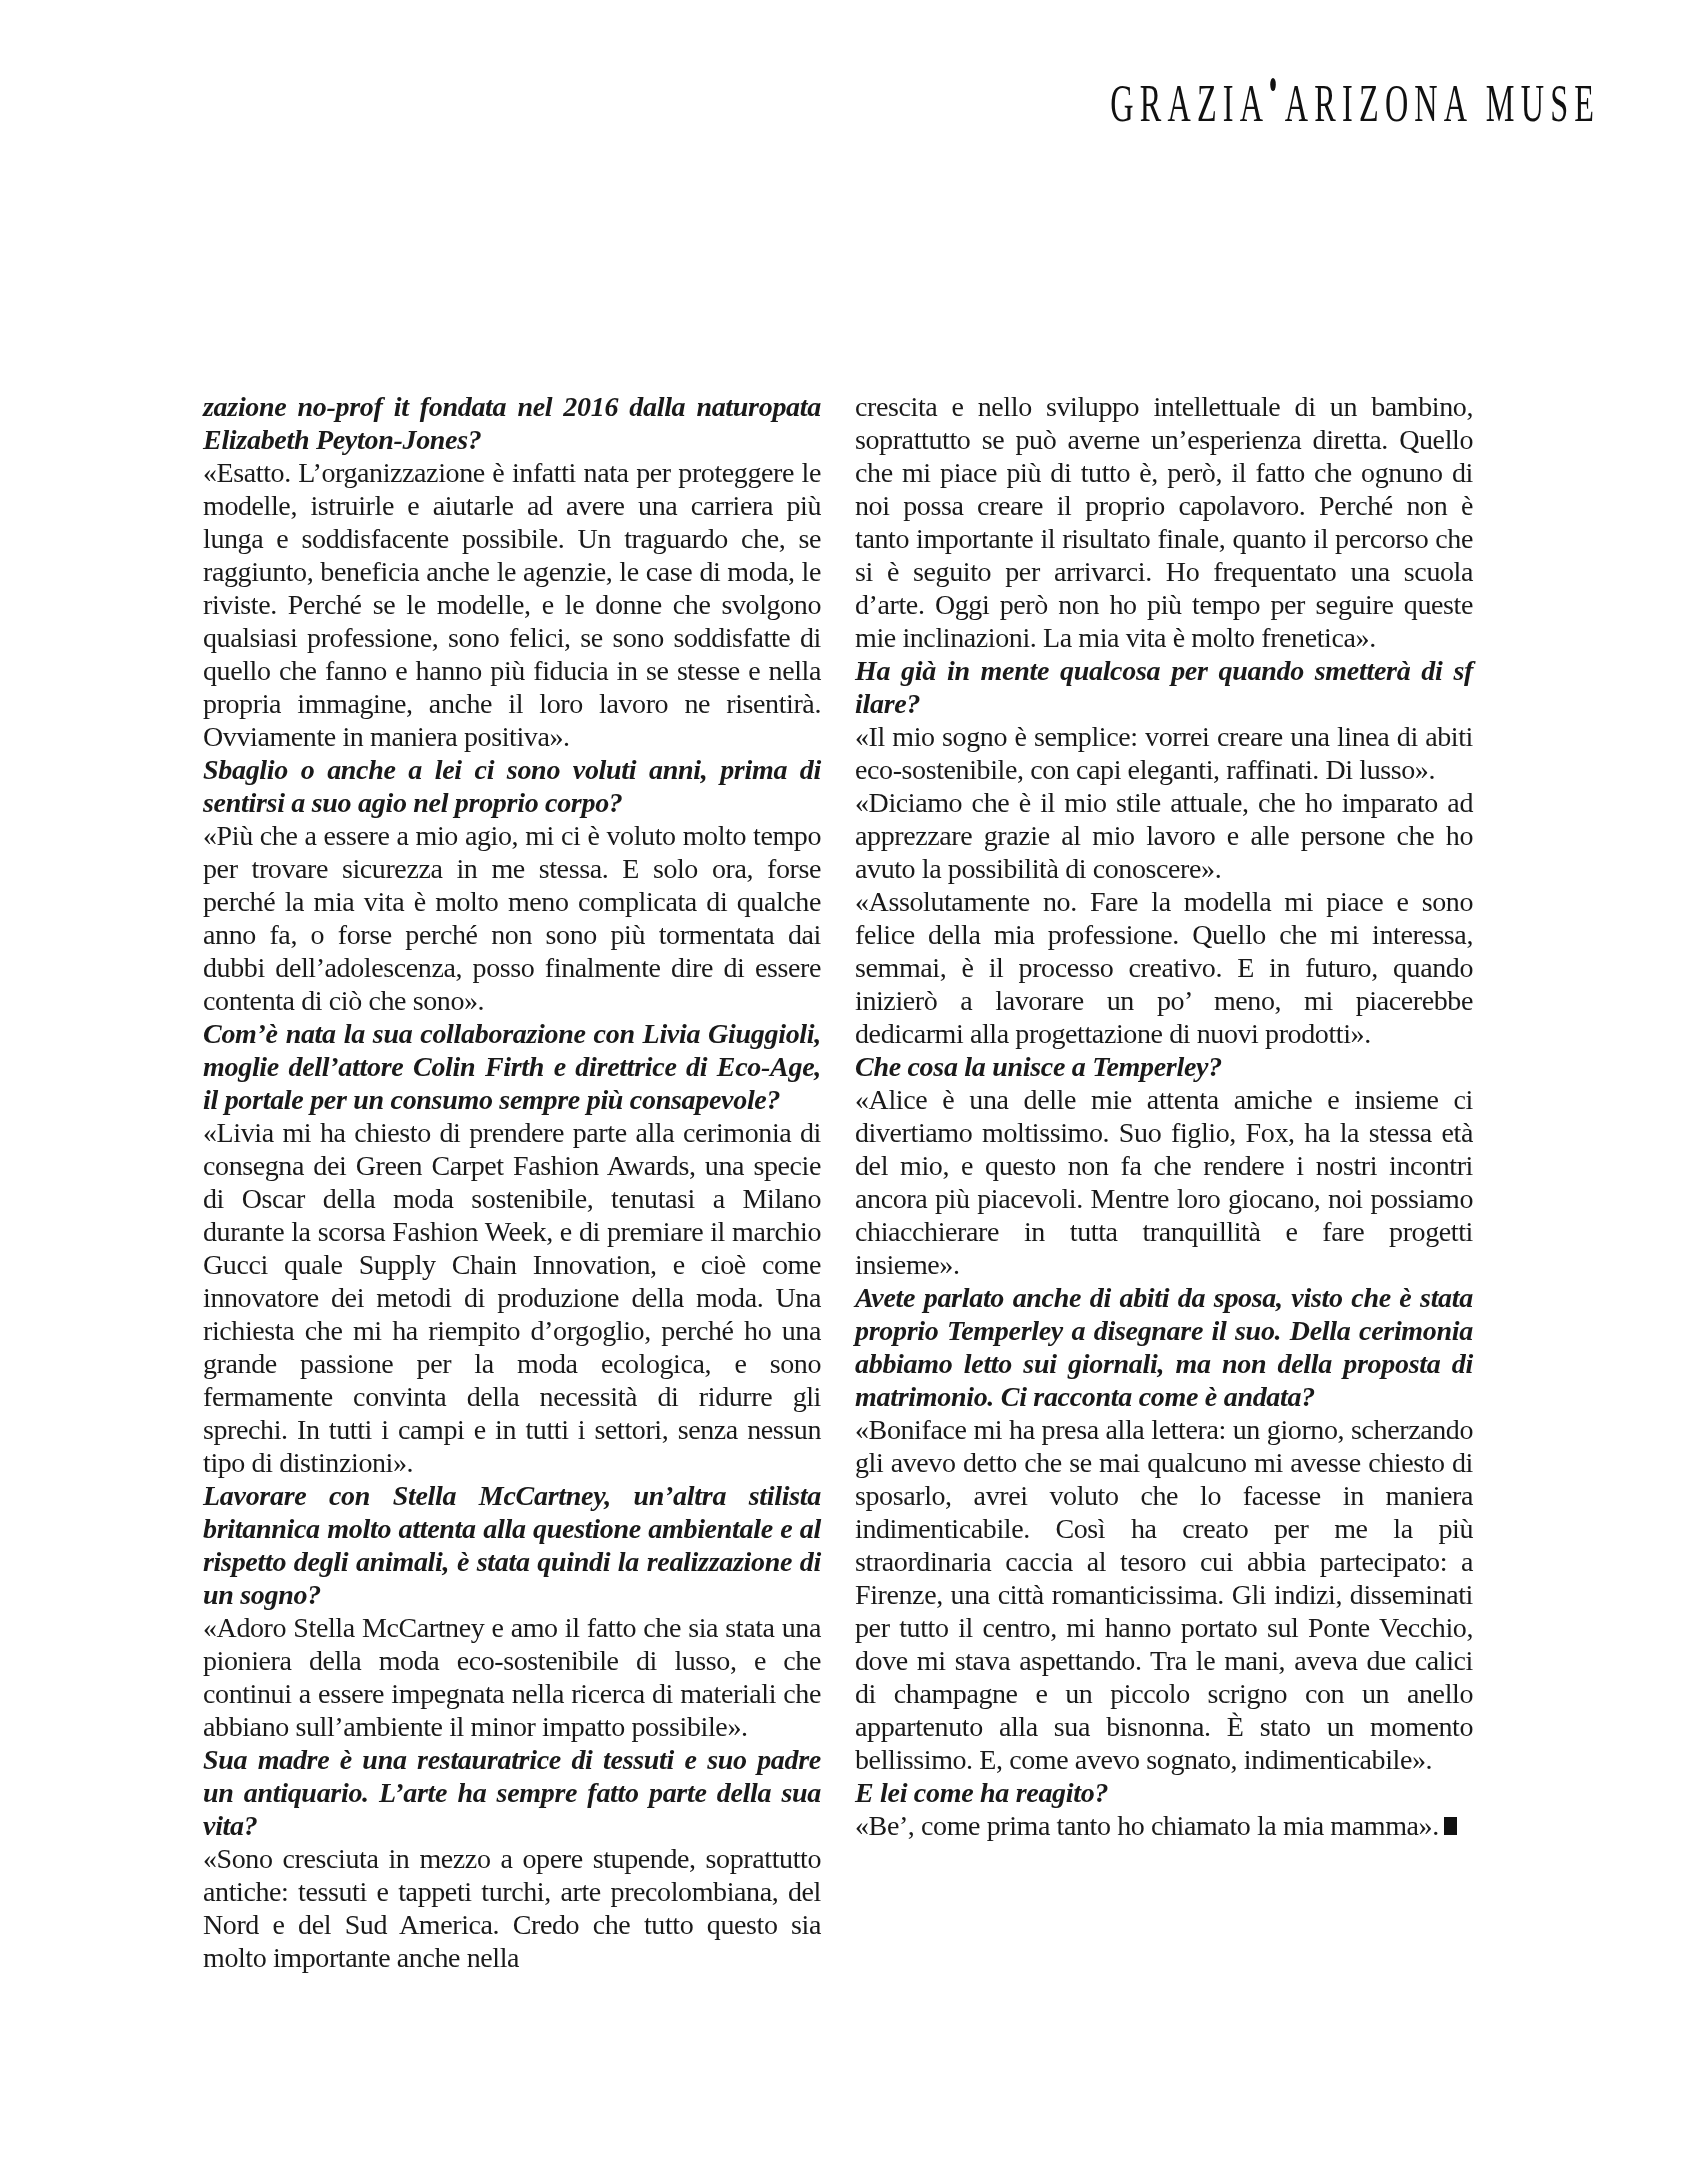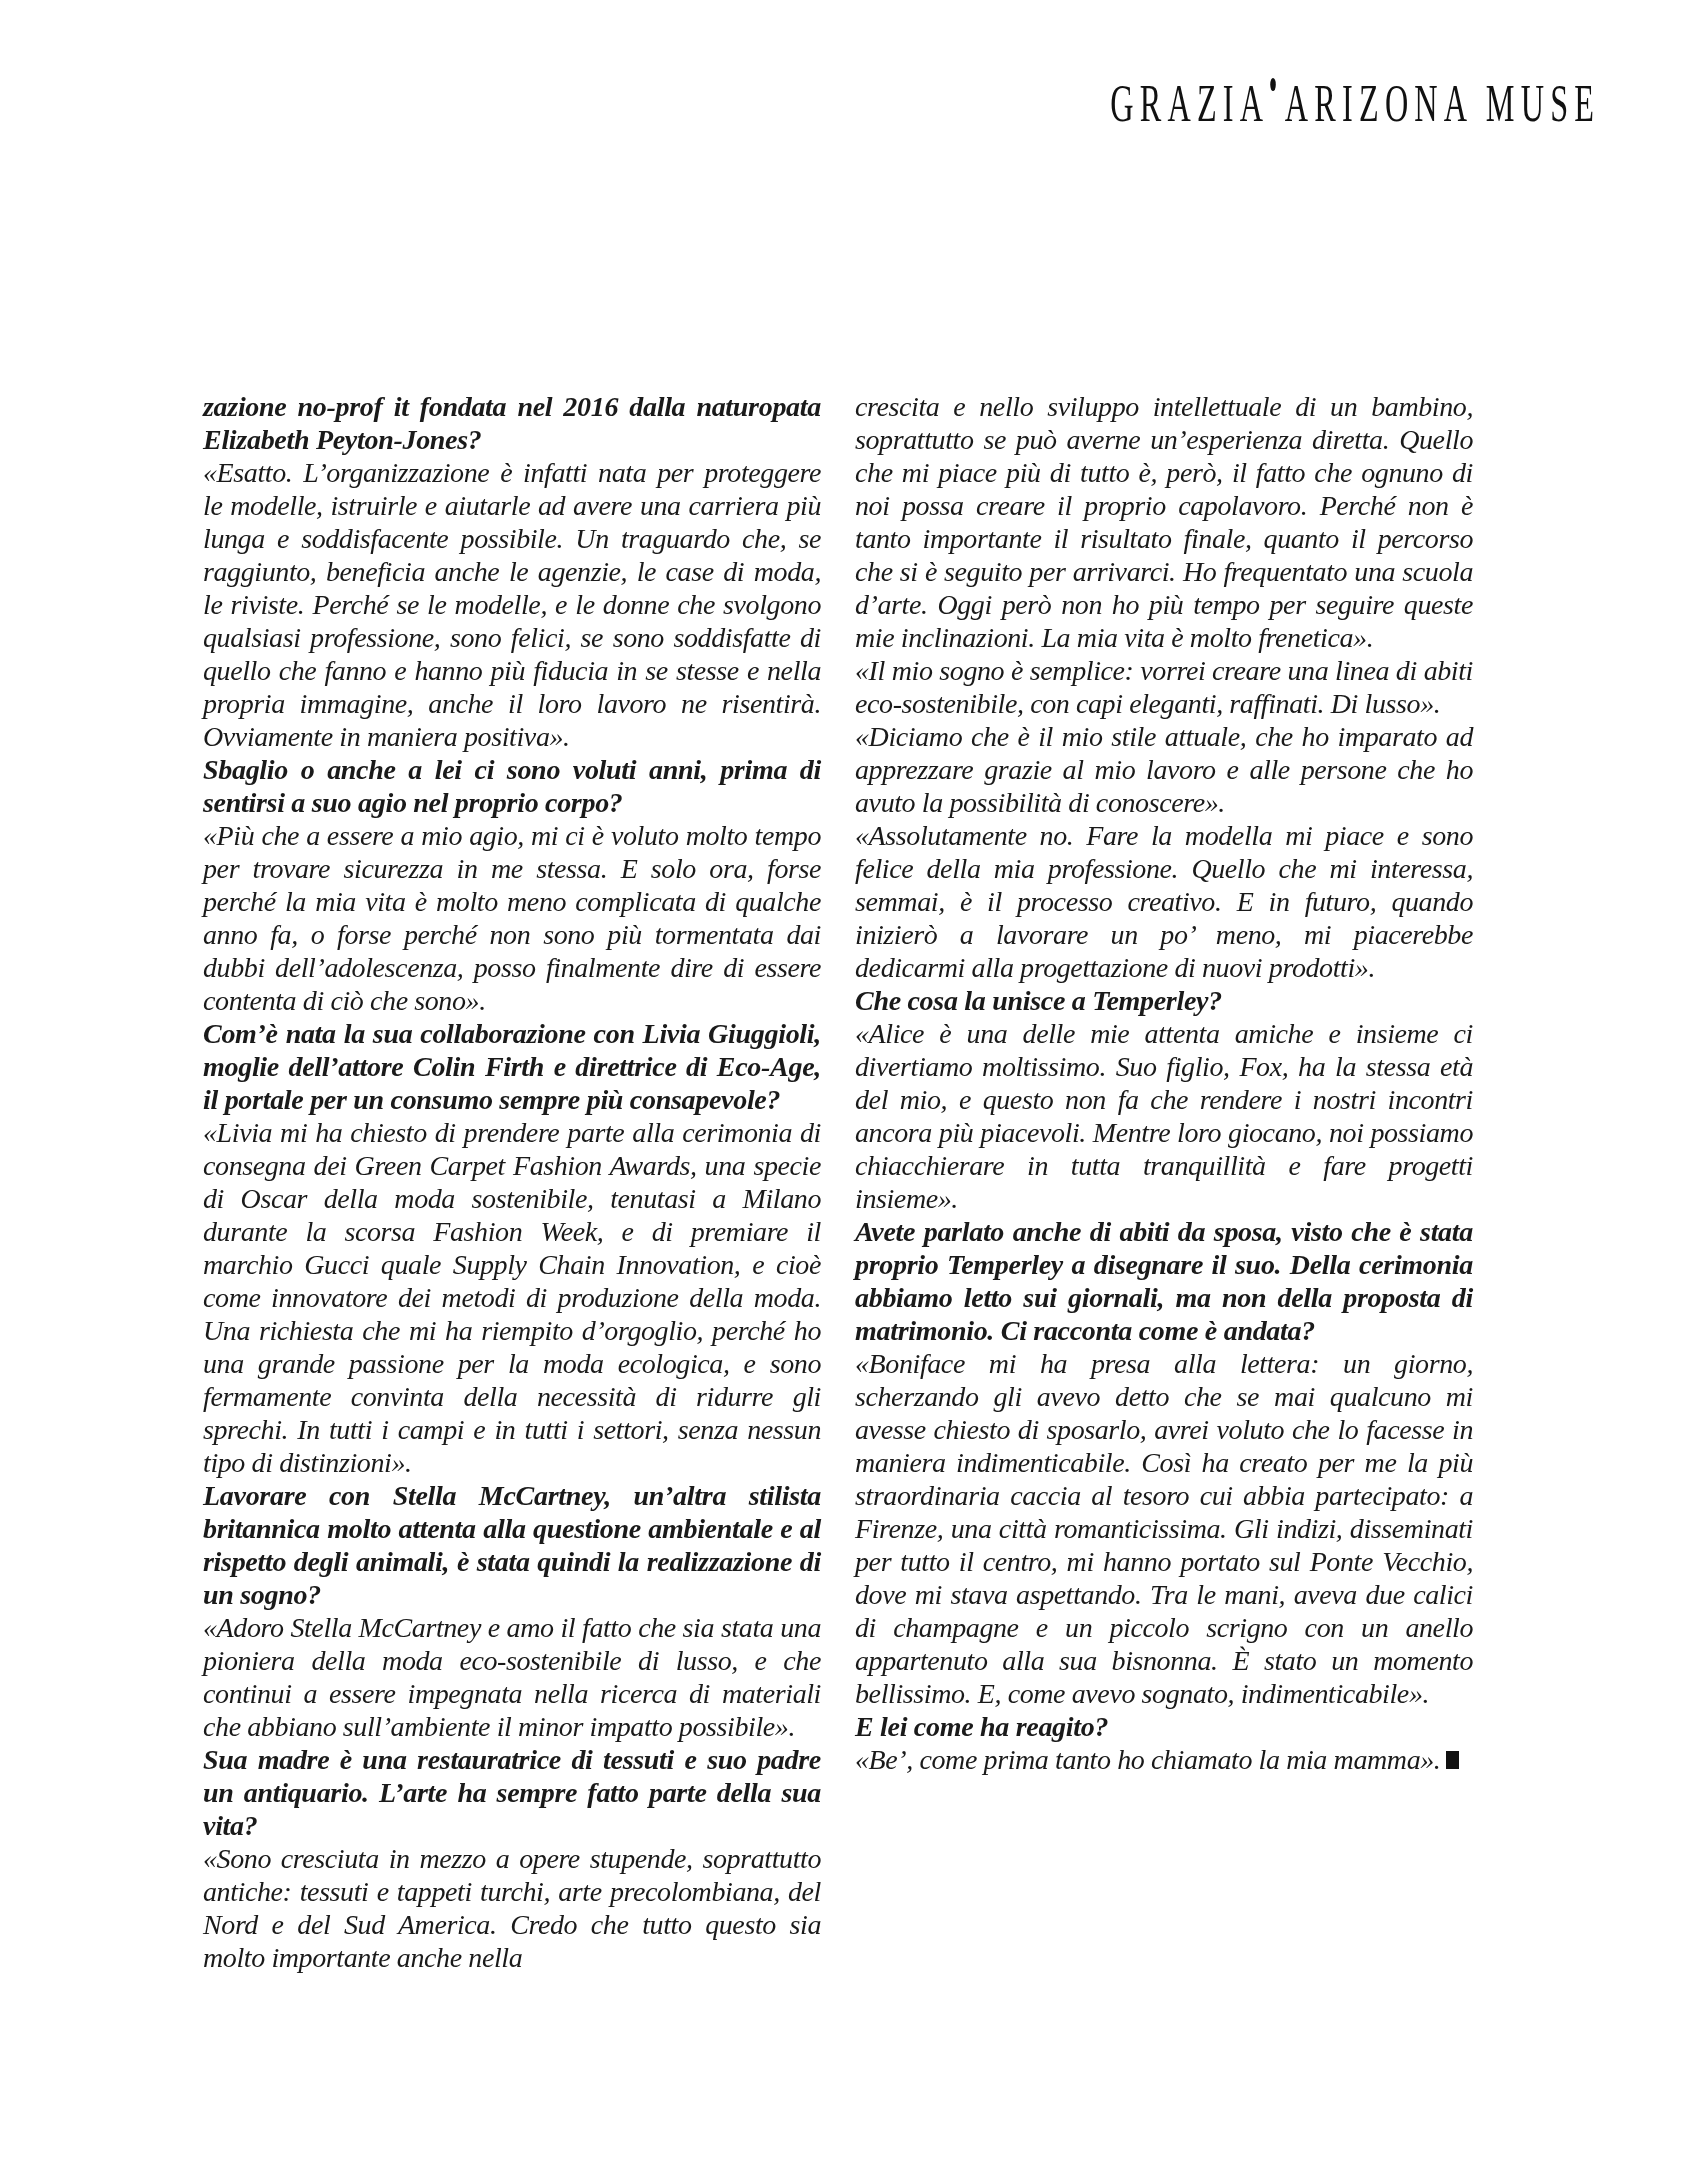--- a/index.html
+++ b/index.html
@@ -47,21 +47,20 @@
     font-size: 28px;
     line-height: 33px;
     text-align: justify;
     hyphens: manual;
   }
   .column.left { left: 203px; }
   .column.right { left: 855px; }
   .column p {
     margin: 0;
     padding: 0;
-    font-style: italic;
   }
   .column .q {
     font-style: italic;
     font-weight: bold;
     letter-spacing: -0.3px;
   }
   .column .a {
     font-weight: normal;
     letter-spacing: -0.4px;
   }
@@ -89,20 +88,21 @@
   <p class="q">Com’è nata la sua collaborazione con Livia Giuggioli, moglie dell’attore Colin Firth e direttrice di Eco-Age, il portale per un consumo sempre più consapevole?</p>
   <p class="a">«Livia mi ha chiesto di prendere parte alla cerimonia di consegna dei Green Carpet Fashion Awards, una specie di Oscar della moda sostenibile, tenutasi a Milano durante la scorsa Fashion Week, e di premiare il marchio Gucci quale Supply Chain Innovation, e cioè come innovatore dei metodi di produzione della moda. Una richiesta che mi ha riempito d’orgoglio, perché ho una grande passione per la moda ecologica, e sono fermamente convinta della necessità di ridurre gli sprechi. In tutti i campi e in tutti i settori, senza nessun tipo di distinzioni».</p>
   <p class="q">Lavorare con Stella McCartney, un’altra stilista britannica molto attenta alla questione ambientale e al rispetto degli animali, è stata quindi la realizzazione di un sogno?</p>
   <p class="a">«Adoro Stella McCartney e amo il fatto che sia stata una pioniera della moda eco-sostenibile di lusso, e che continui a essere impegnata nella ricerca di materiali che abbiano sull’ambiente il minor impatto possibile».</p>
   <p class="q">Sua madre è una restauratrice di tessuti e suo padre un antiquario. L’arte ha sempre fatto parte della sua vita?</p>
   <p class="a">«Sono cresciuta in mezzo a opere stupende, soprattutto antiche: tessuti e tappeti turchi, arte precolombiana, del Nord e del Sud America. Credo che tutto questo sia molto importante anche nella</p>
 </div>
 
 <div class="column right">
   <p class="a">crescita e nello sviluppo intellettuale di un bambino, soprattutto se può averne un’esperienza diretta. Quello che mi piace più di tutto è, però, il fatto che ognuno di noi possa creare il proprio capolavoro. Perché non è tanto importante il risultato finale, quanto il percorso che si è seguito per arrivarci. Ho frequentato una scuola d’arte. Oggi però non ho più tempo per seguire queste mie inclinazioni. La mia vita è molto frenetica».</p>
+  <p class="q">Ha già in mente qualcosa per quando smetterà di sf ilare?</p>
   <p class="a">«Il mio sogno è semplice: vorrei creare una linea di abiti eco-sostenibile, con capi eleganti, raffinati. Di lusso».</p>
   <p class="a">«Diciamo che è il mio stile attuale, che ho imparato ad apprezzare grazie al mio lavoro e alle persone che ho avuto la possibilità di conoscere».</p>
   <p class="a">«Assolutamente no. Fare la modella mi piace e sono felice della mia professione. Quello che mi interessa, semmai, è il processo creativo. E in futuro, quando inizierò a lavorare un po’ meno, mi piacerebbe dedicarmi alla progettazione di nuovi prodotti».</p>
   <p class="q">Che cosa la unisce a Temperley?</p>
   <p class="a">«Alice è una delle mie attenta amiche e insieme ci divertiamo moltissimo. Suo figlio, Fox, ha la stessa età del mio, e questo non fa che rendere i nostri incontri ancora più piacevoli. Mentre loro giocano, noi possiamo chiacchierare in tutta tranquillità e fare progetti insieme».</p>
   <p class="q">Avete parlato anche di abiti da sposa, visto che è stata proprio Temperley a disegnare il suo. Della cerimonia abbiamo letto sui giornali, ma non della proposta di matrimonio. Ci racconta come è andata?</p>
   <p class="a">«Boniface mi ha presa alla lettera: un giorno, scherzando gli avevo detto che se mai qualcuno mi avesse chiesto di sposarlo, avrei voluto che lo facesse in maniera indimenticabile. Così ha creato per me la più straordinaria caccia al tesoro cui abbia partecipato: a Firenze, una città romanticissima. Gli indizi, disseminati per tutto il centro, mi hanno portato sul Ponte Vecchio, dove mi stava aspettando. Tra le mani, aveva due calici di champagne e un piccolo scrigno con un anello appartenuto alla sua bisnonna. È stato un momento bellissimo. E, come avevo sognato, indimenticabile».</p>
   <p class="q">E lei come ha reagito?</p>
   <p class="a"><span>«Be’, come prima tanto ho chiamato la mia mamma».</span><span class="endmark"></span></p>
 </div>

